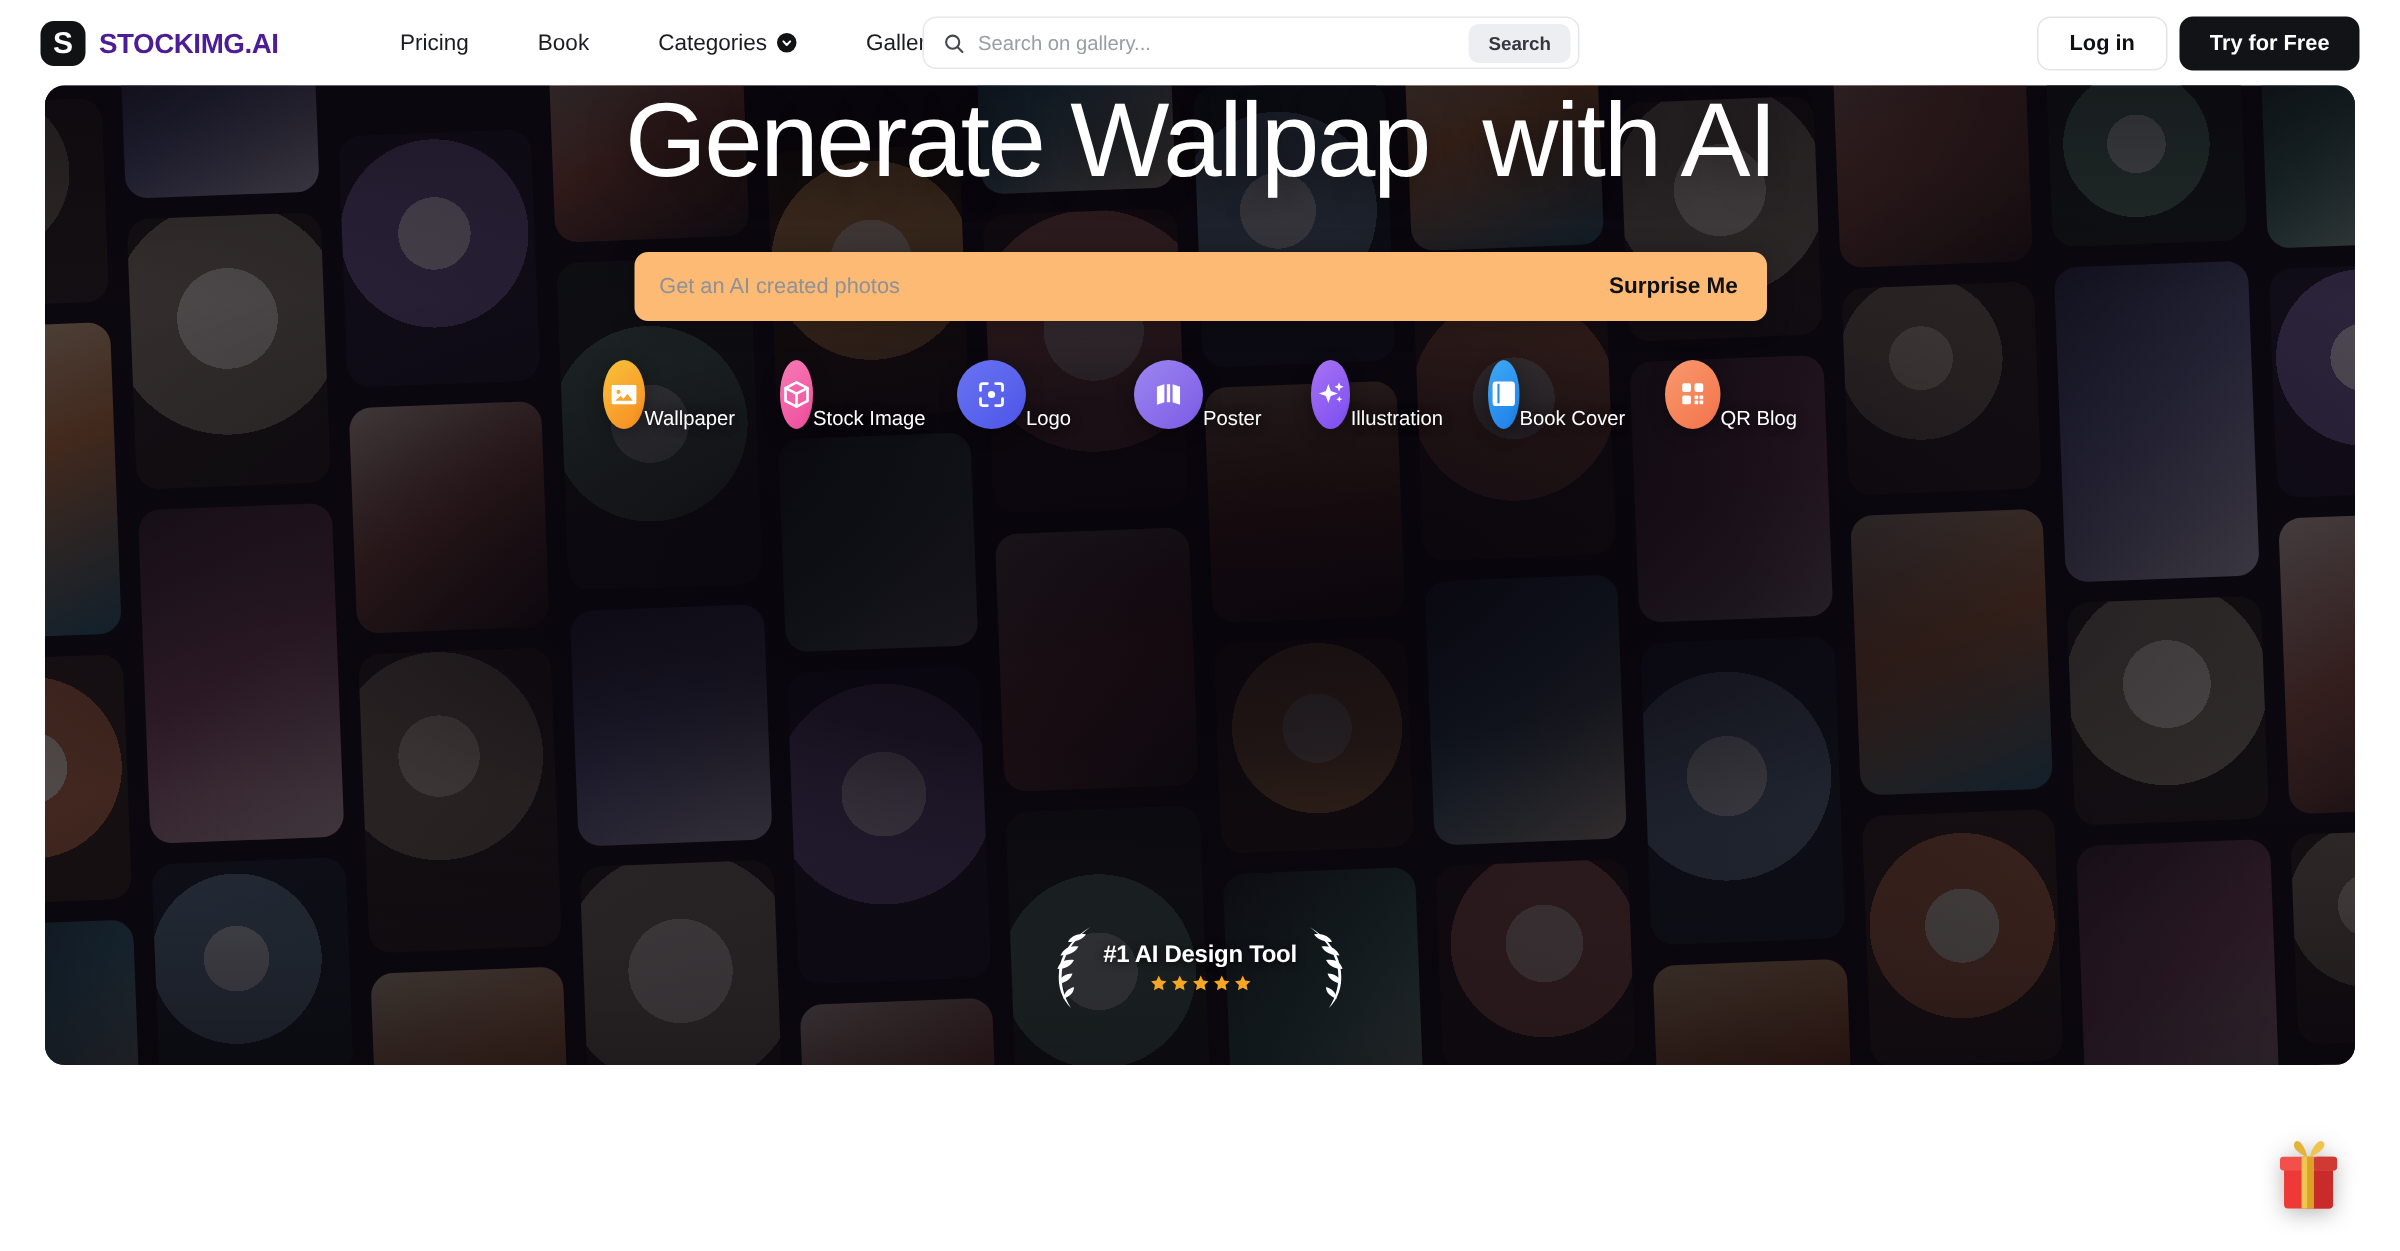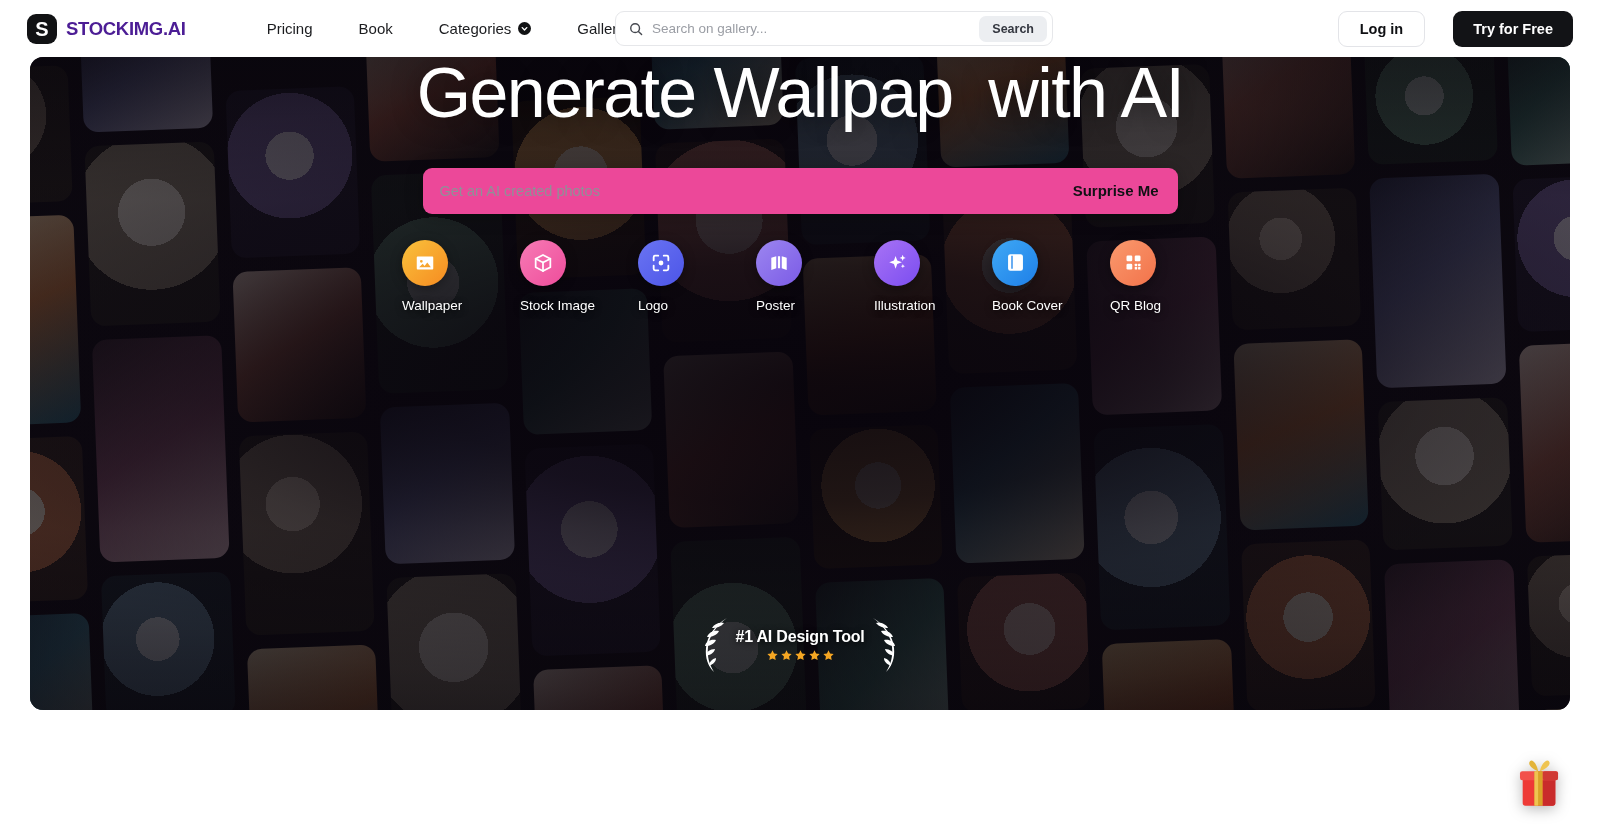--- a/index.html
+++ b/index.html
@@ -59,21 +59,21 @@
   }
   .search-input::placeholder { color:#9a9da4; }
   .search-btn {
     border:0; background:#eceef1; color:#343740;
     font-size:12.5px; font-weight:bold; border-radius:7px;
     padding:6px 13px; cursor:pointer;
     font-family:"Liberation Sans", sans-serif;
   }
 
   .header-right {
-    margin-left:auto; display:flex; align-items:center; gap:28px;
+    margin-left:auto; display:flex; align-items:center; gap:8px;
   }
   .btn-login {
     border:1px solid #e3e4e8; background:#fff; color:#0f1013;
     font-size:14.5px; font-weight:bold; border-radius:9px;
     padding:9px 21px; cursor:pointer;
     font-family:"Liberation Sans", sans-serif;
   }
   .btn-try {
     border:0; background:#121316; color:#fff;
     font-size:14.5px; font-weight:bold; border-radius:9px;
@@ -116,21 +116,21 @@
   .headline {
     font-size:70px; font-weight:normal; color:#fff;
     letter-spacing:-1.6px; line-height:1.05;
     text-shadow:0 2px 26px rgba(0,0,0,.55);
     white-space:pre;
   }
 
   .prompt-bar {
     margin-top:37px;
     width:755px; height:46px;
-    background:#ec4899; border-radius:9px;
+    background:#fdba74; border-radius:9px;
     display:flex; 
     padding:0 17px 0 17px;
     box-shadow:0 2px 18px rgba(0,0,0,.25);
   }
   .prompt-input {
     flex:1 1 auto; border:0; outline:0;
     font-size:14.5px; color:#222; background:transparent;
     font-family:"Liberation Sans", sans-serif;
   }
   .prompt-input::placeholder { color:#8e9198; }
@@ -138,21 +138,21 @@
     border:0; background:transparent; cursor:pointer;
     font-size:15px; font-weight:bold; color:#101114;
     padding:6px 2px; white-space:nowrap;
     font-family:"Liberation Sans", sans-serif;
   }
 
   .cat-row {
     margin-top:26px;
     display:flex; align-items:flex-start; gap:30px;
   }
-  .cat { display:flex; flex-direction:column; align-items:flex-start; cursor:pointer; width:88px; }
+  .cat { display:flex; flex-direction:row; align-items:flex-end; cursor:pointer; width:88px; }
   .cat-bubble {
     width:46px; height:46px; border-radius:50%;
     display:flex; align-items:center; justify-content:center;
     box-shadow:0 3px 12px rgba(0,0,0,.35);
   }
   .cat-bubble svg { display:block; }
   .cat-label {
     margin-top:12px; font-size:13.5px; color:#fff; font-weight:500;
     text-shadow:0 1px 7px rgba(0,0,0,.8); white-space:nowrap;
   }

